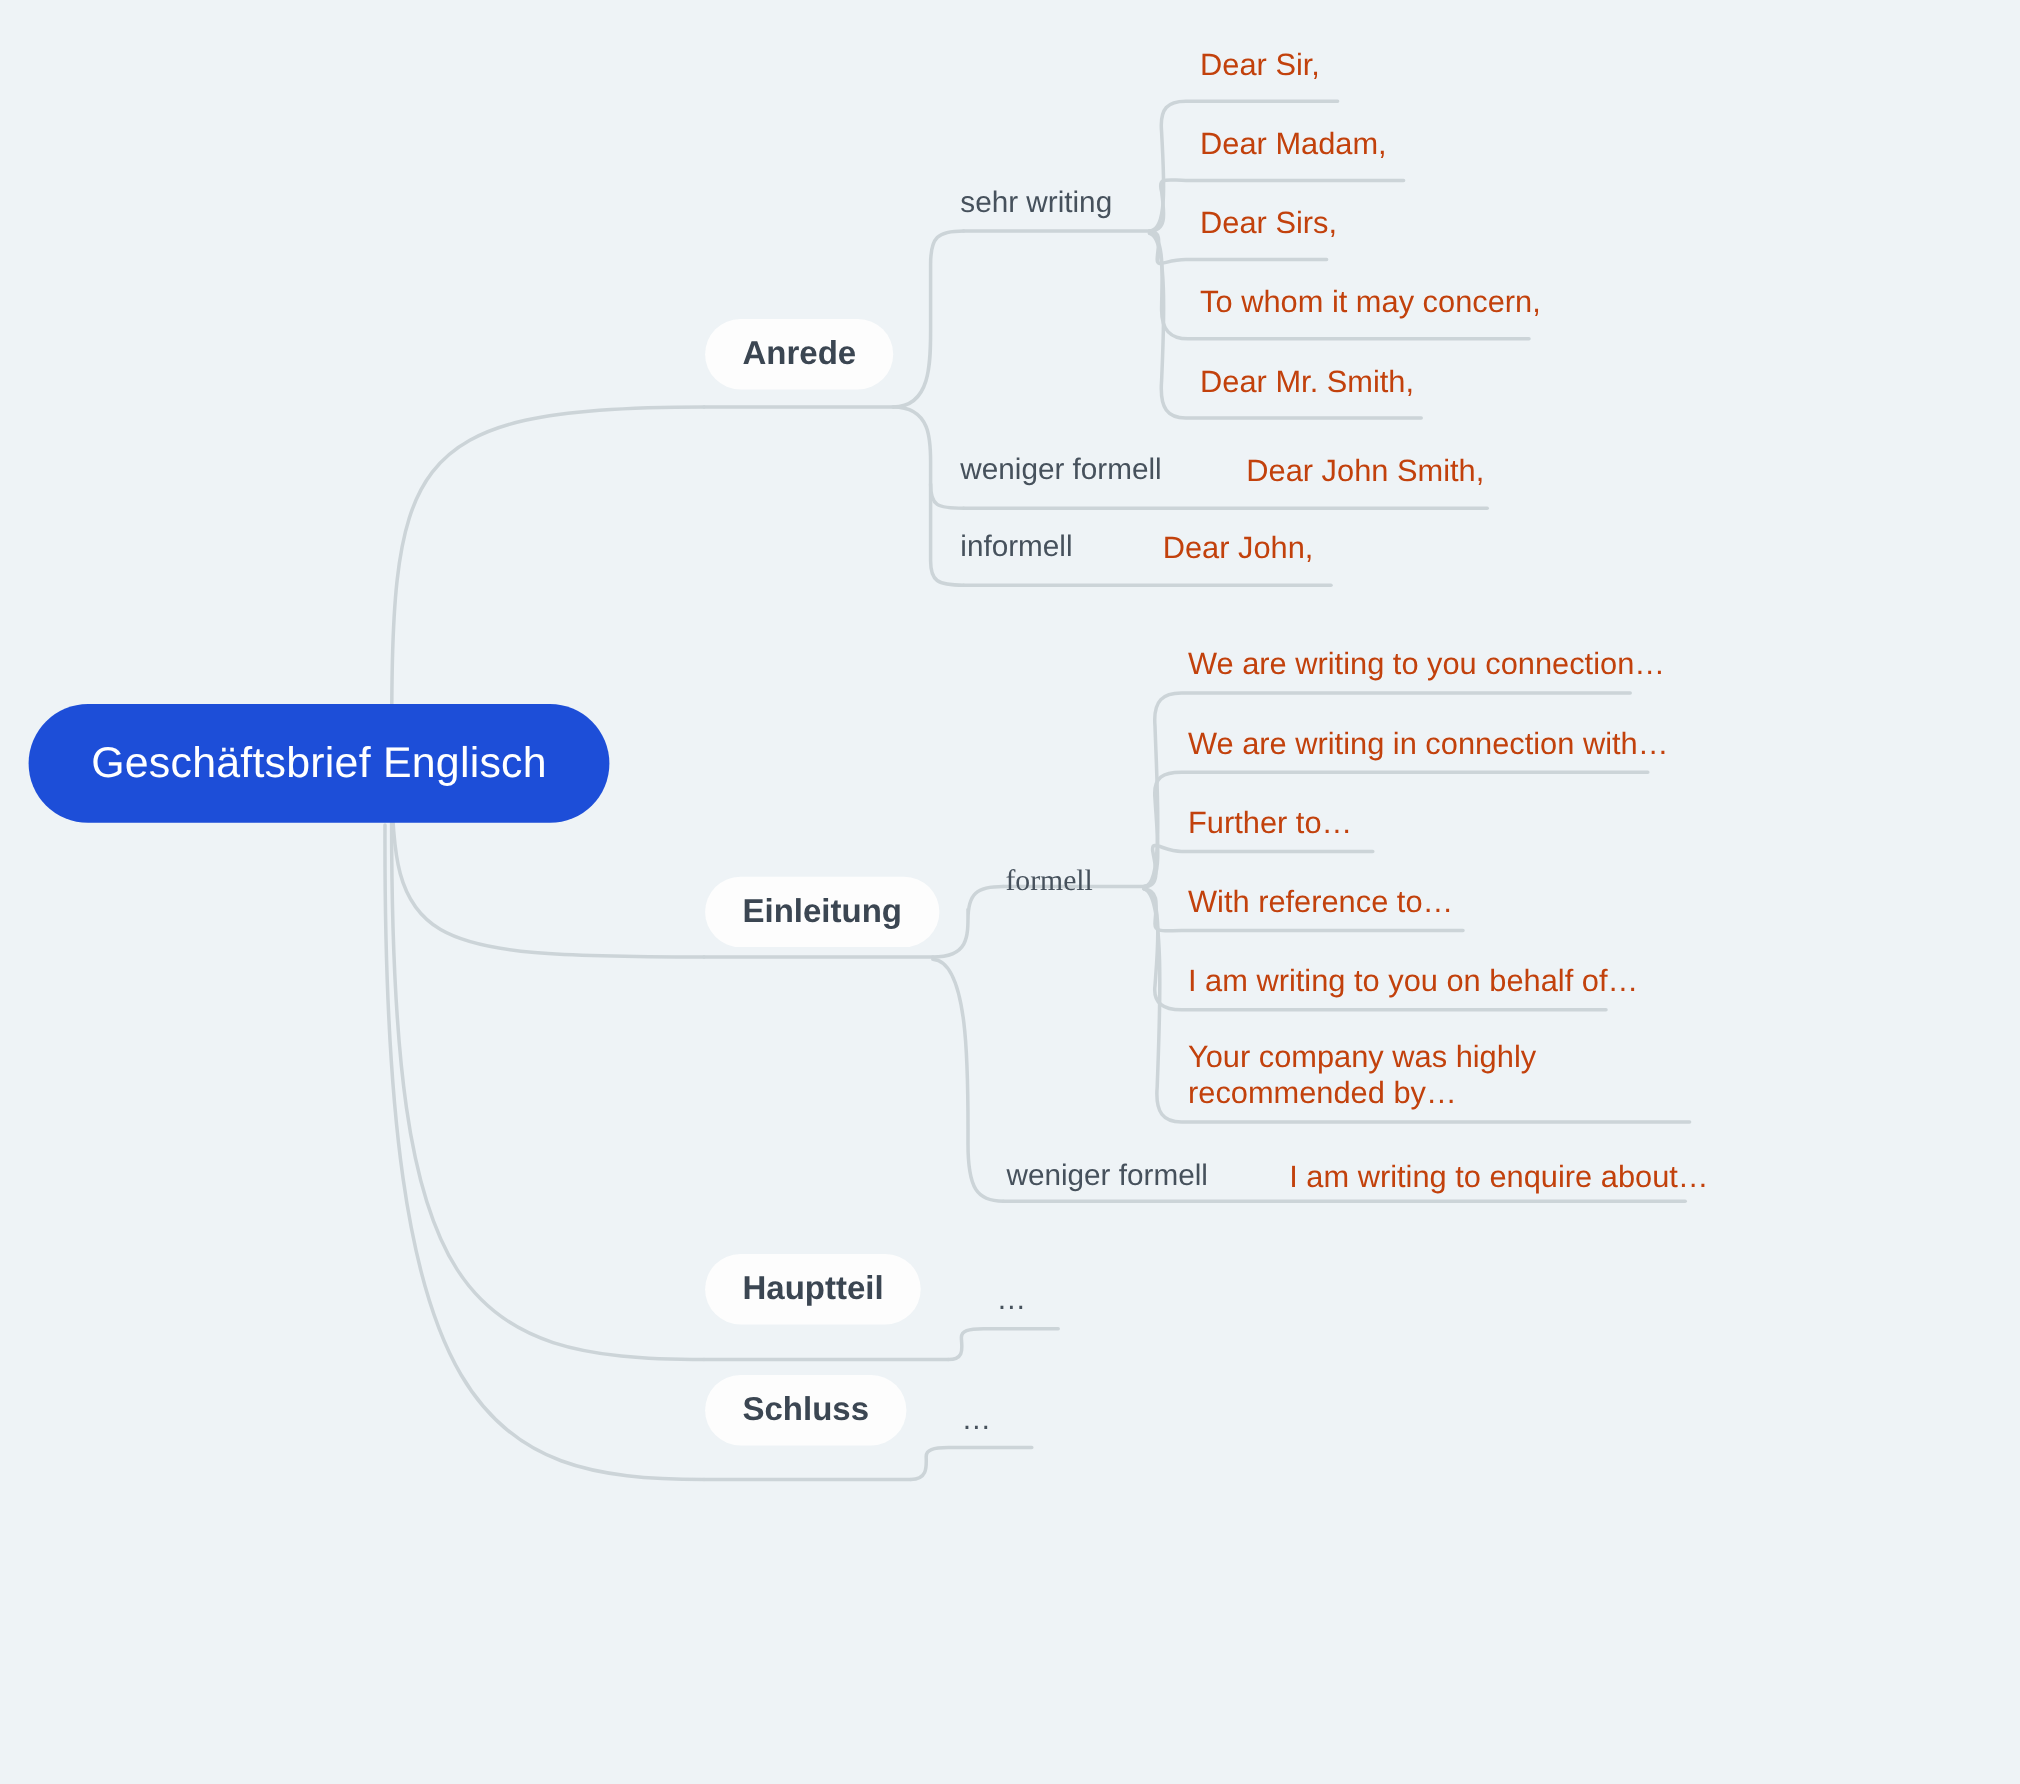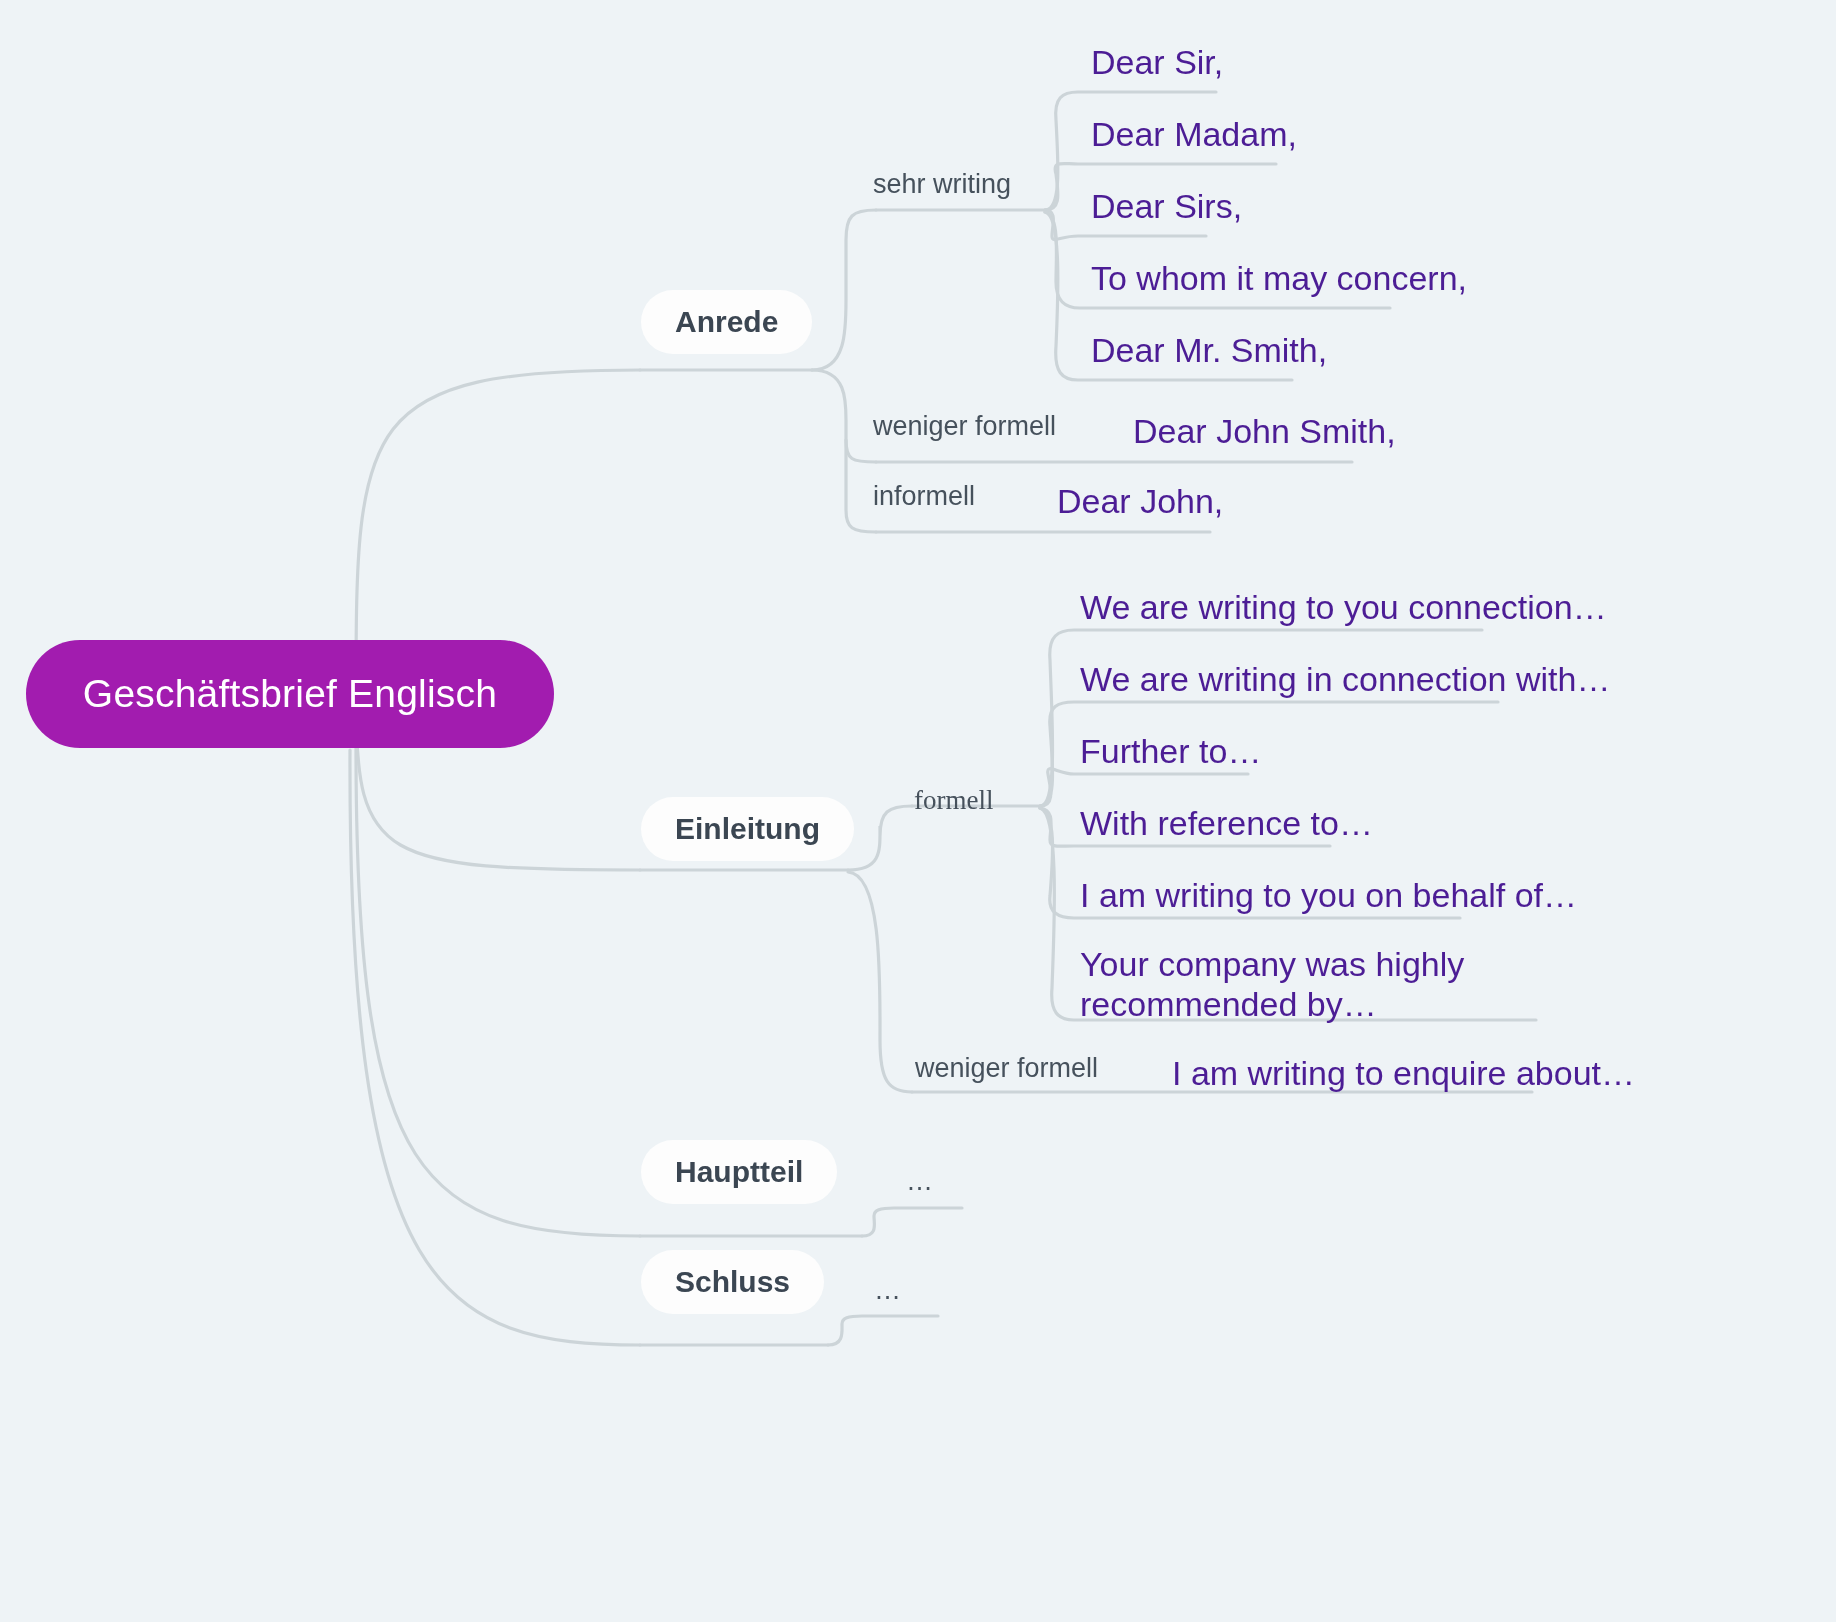--- a/index.html
+++ b/index.html
@@ -26,21 +26,21 @@
     position: absolute;
     box-sizing: border-box;
   }
 
   
   .root-node {
     left: 26px;
     top: 640px;
     width: 528px;
     height: 108px;
-    background: #a21caf;
+    background: #1d4ed8;
     border-radius: 54px;
     display: flex;
     align-items: center;
     justify-content: center;
     color: #ffffff;
     font-size: 39px;
     font-weight: 400;
     letter-spacing: 0.2px;
   }
 
@@ -61,22 +61,22 @@
   
   .mid-label {
     color: #46515c;
     font-size: 27px;
     font-weight: 400;
     white-space: nowrap;
   }
 
   
   .leaf-label {
-    color: #4c1d95;
-    font-size: 34px;
+    color: #c2410c;
+    font-size: 28px;
     font-weight: 400;
     line-height: 1.18;
   }
   .leaf-label.wrap {
     width: 460px;
     white-space: normal;
   }
   .leaf-label.nowrap {
     white-space: nowrap;
   }

